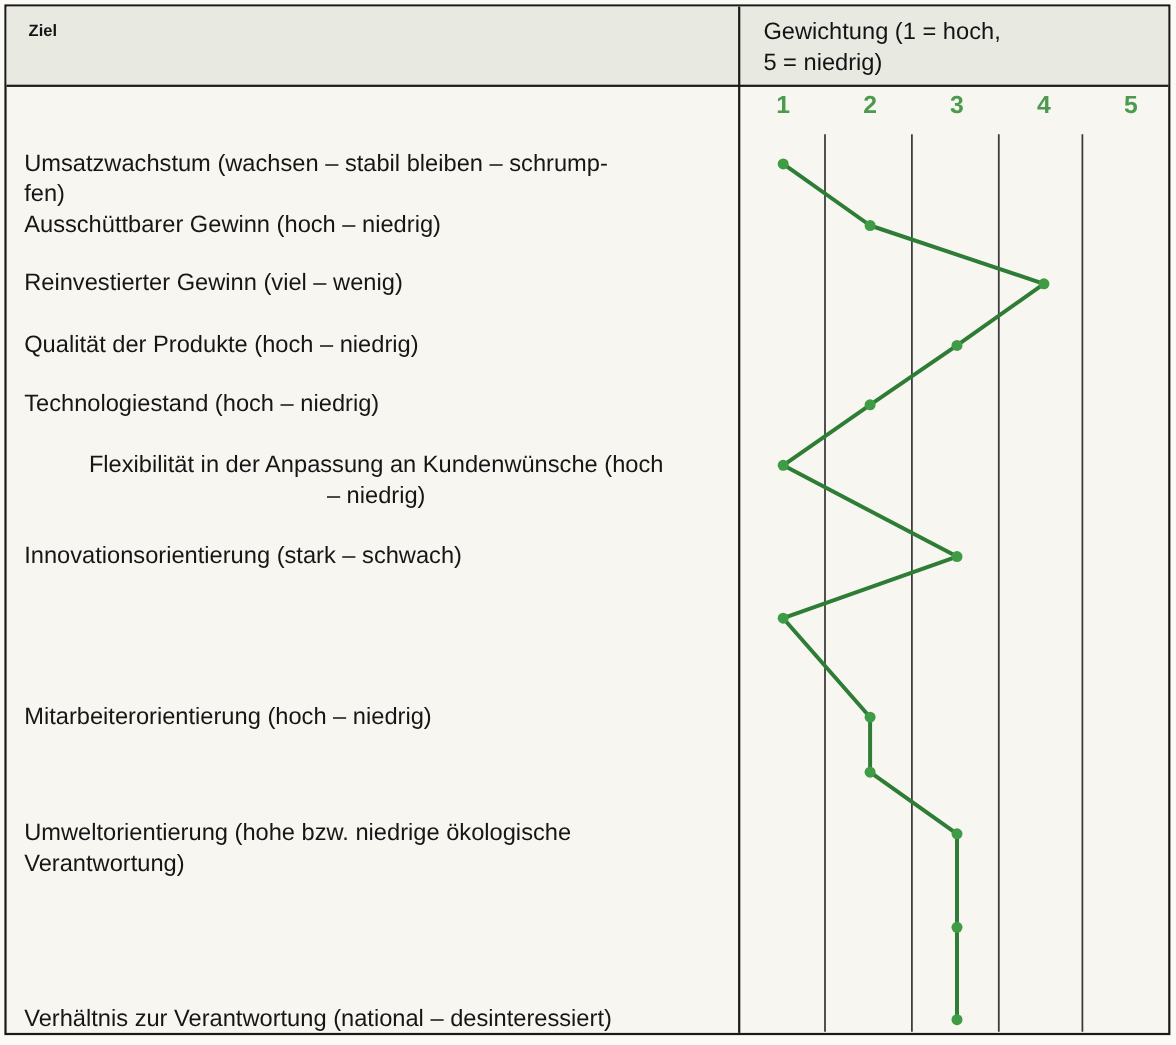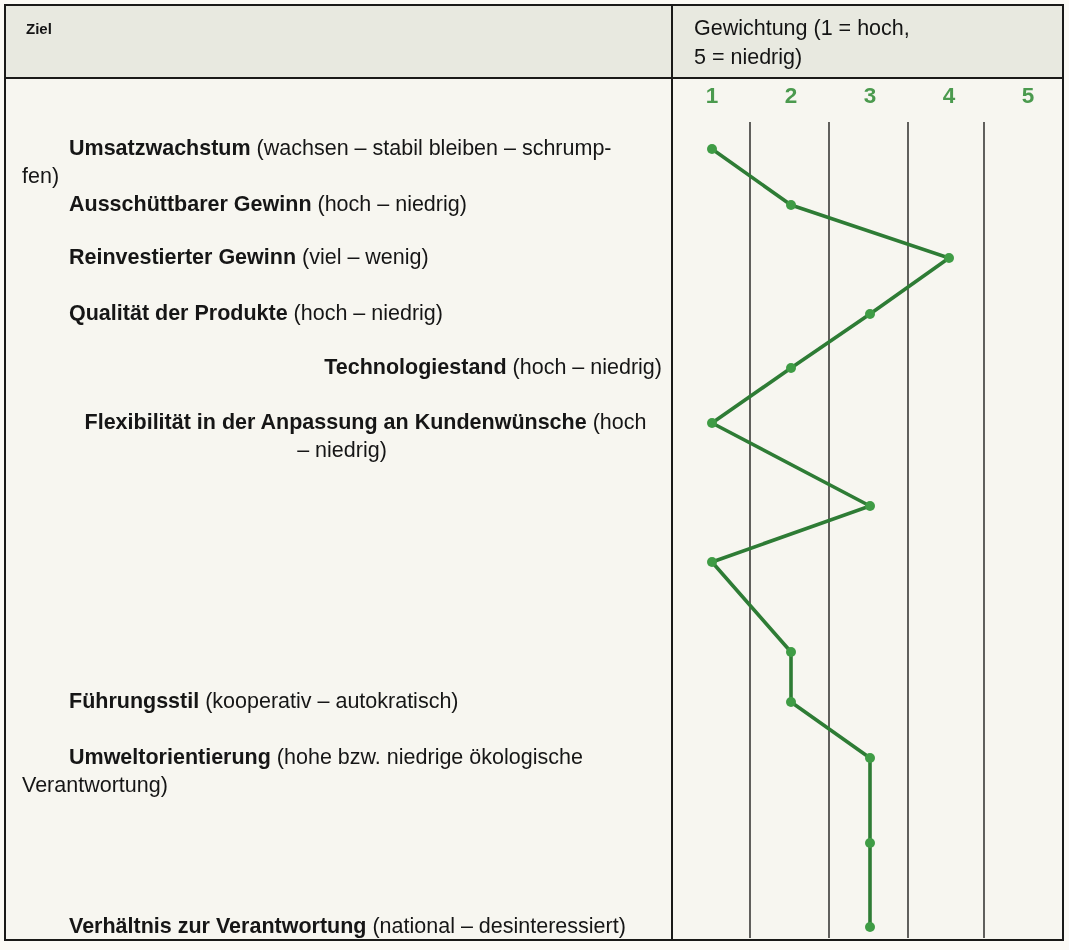--- a/index.html
+++ b/index.html
@@ -48,21 +48,21 @@
   }
   .h-right .bold { font-weight: 400; }
 
   
   .labels { position: absolute; inset: 0; }
   .goal-row {
     position: absolute; left: 22px; width: 640px;
     font-size: 21.5px; line-height: 28px;
     color: #161616; white-space: pre-line;
   }
-  .goal-row b { font-weight: 700; margin-left: 47px; }
+  .goal-row b { font-weight: 400; }
 
   
   .scale-row { position: absolute; inset: 0; }
   .scale-num {
     position: absolute; top: 83px; width: 44px;
     text-align: center;
     font-size: 22.5px; font-weight: 700;
     color: #4b9a4e;
   }
 
@@ -81,24 +81,25 @@
   <div class="h-left">Ziel</div>
   <div class="h-right"><span class="bold">Gewichtung</span><span> (1 = hoch,
 5 = niedrig)</span></div>
 
   <div class="labels" id="labels">
       <div class="goal-row" style="top: 134px;"><b>Umsatzwachstum</b><span> (wachsen – stabil bleiben – schrump-
 fen)</span></div>
       <div class="goal-row" style="top: 190px;"><b>Ausschüttbarer Gewinn</b><span> (hoch – niedrig)</span></div>
       <div class="goal-row" style="top: 243px;"><b>Reinvestierter Gewinn</b><span> (viel – wenig)</span></div>
       <div class="goal-row" style="top: 299px;"><b>Qualität der Produkte</b><span> (hoch – niedrig)</span></div>
-      <div class="goal-row" style="top: 353px; text-align: right;"><b>Technologiestand</b><span> (hoch – niedrig)</span></div>
+      <div class="goal-row" style="top: 353px;"><b>Technologiestand</b><span> (hoch – niedrig)</span></div>
       <div class="goal-row" style="top: 408px; text-align: center;"><b>Flexibilität in der Anpassung an Kundenwünsche</b><span> (hoch
 – niedrig)</span></div>
-      <div class="goal-row" style="top: 687px;"><b>Führungsstil</b><span> (kooperativ – autokratisch)</span></div>
+      <div class="goal-row" style="top: 491px;"><b>Innovationsorientierung</b><span> (stark – schwach)</span></div>
+      <div class="goal-row" style="top: 637px;"><b>Mitarbeiterorientierung</b><span> (hoch – niedrig)</span></div>
       <div class="goal-row" style="top: 743px;"><b>Umweltorientierung</b><span> (hohe bzw. niedrige ökologische
 Verantwortung)</span></div>
       <div class="goal-row" style="top: 912px;"><b>Verhältnis zur Verantwortung</b><span> (national – desinteressiert)</span></div>
     </div>
 
   <div class="scale-row" id="scaleRow">
       <div class="scale-num" style="left: 690px;">1</div>
       <div class="scale-num" style="left: 769px;">2</div>
       <div class="scale-num" style="left: 848px;">3</div>
       <div class="scale-num" style="left: 927px;">4</div>

